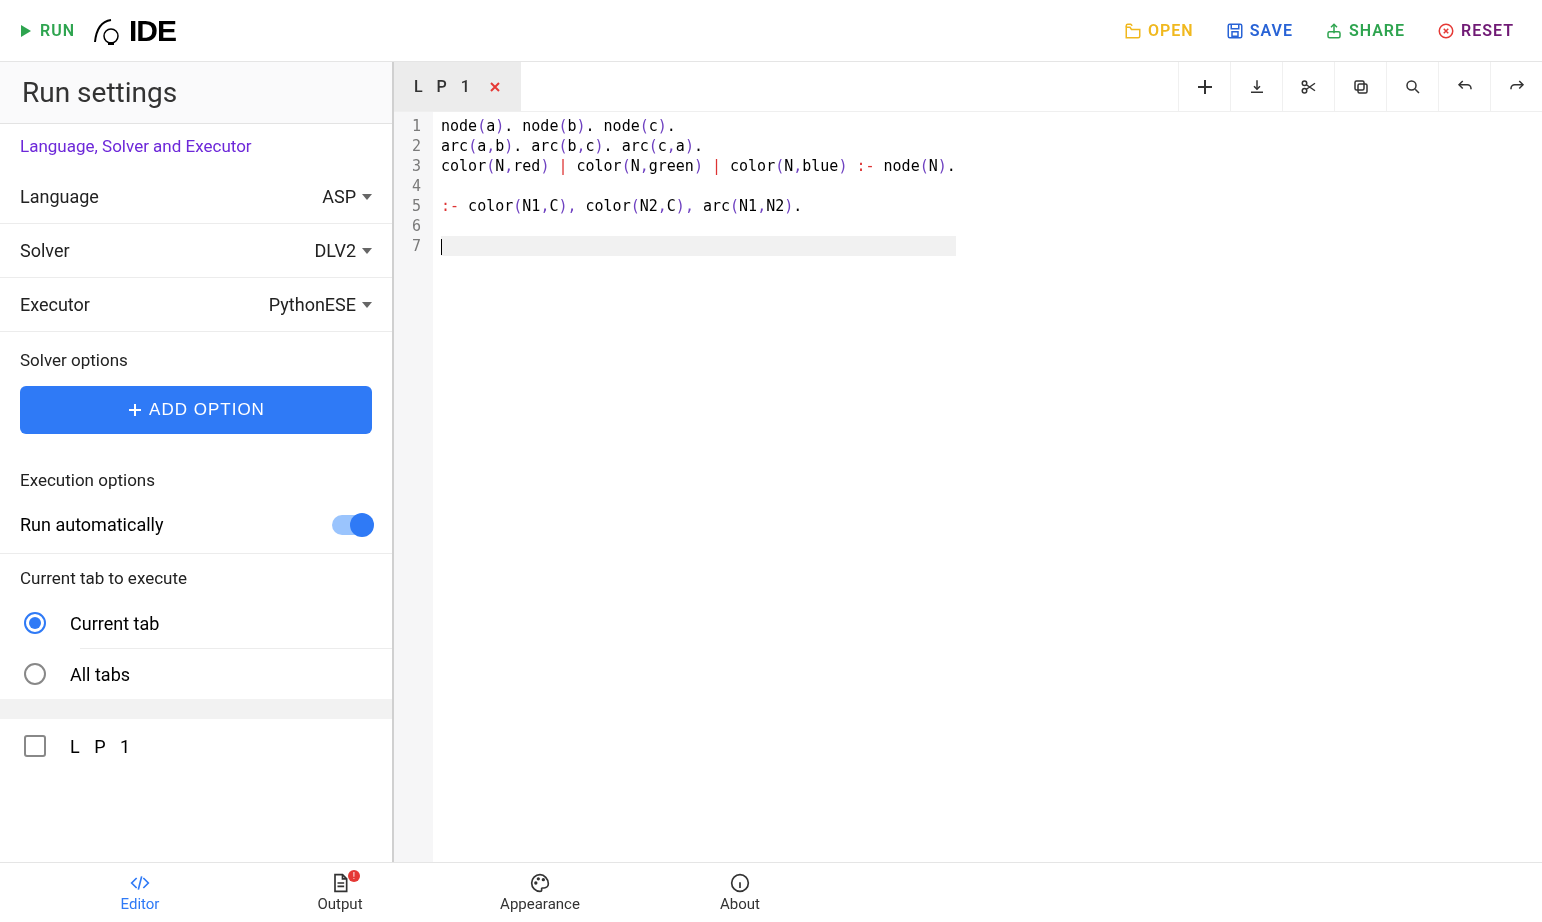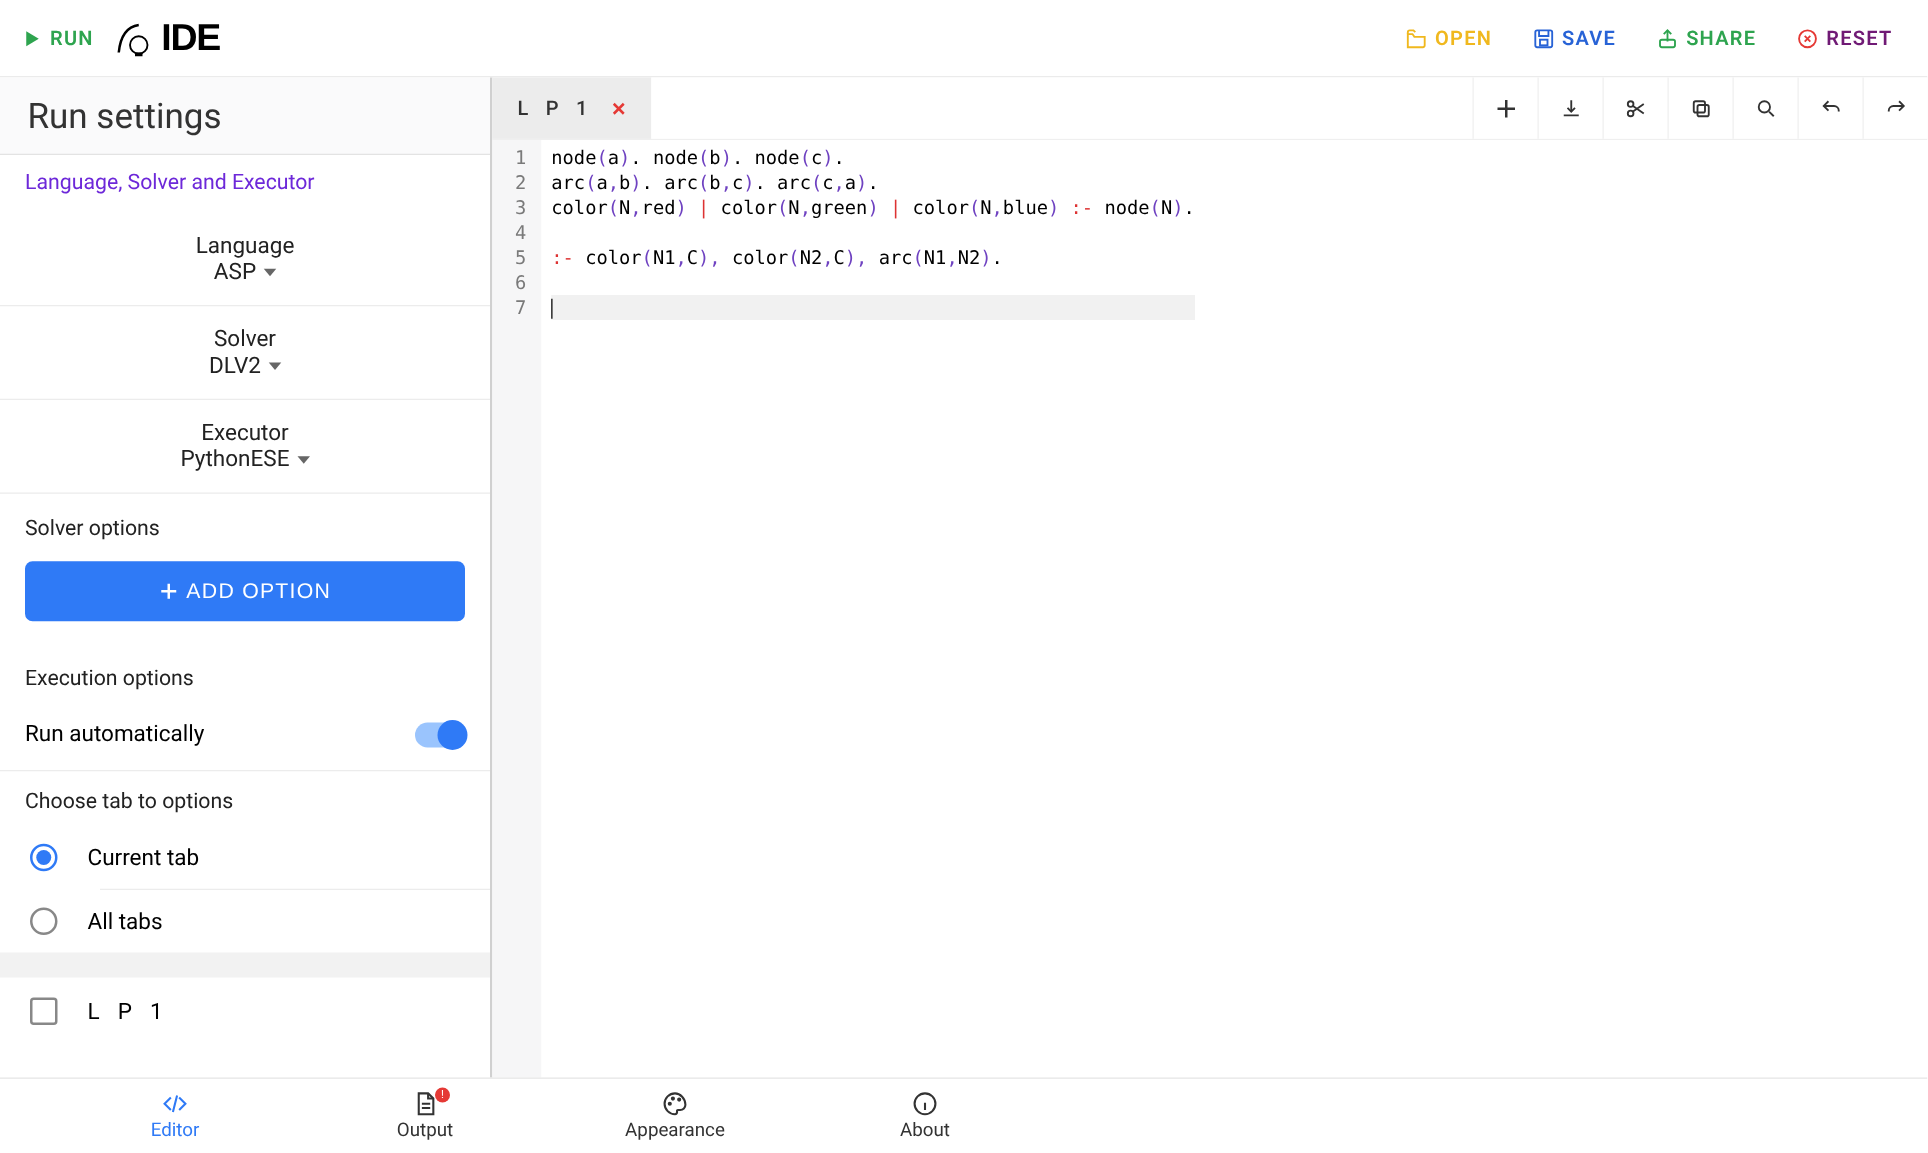--- a/index.html
+++ b/index.html
@@ -78,21 +78,20 @@
   padding: 12px 20px 14px;
   font-size: 17px;
   color: #6d28d9;
 }
 .setting-row {
   display: flex;
   align-items: center;
   justify-content: space-between;
   padding: 16px 20px;
   border-bottom: 1px solid #ececec;
-  flex-direction: column;
 }
 .setting-row .label { font-size: 18px; color: #222; }
 .setting-row .value {
   display: flex;
   align-items: center;
   gap: 6px;
   font-size: 18px;
   color: #222;
 }
 .caret-down {
@@ -330,21 +329,21 @@
     </button>
 
     <div class="section-label">Execution options</div>
     <div class="toggle-row">
       <div class="label" style="font-size:18px;">Run automatically</div>
       <div class="toggle">
           <div class="knob"></div>
         </div>
     </div>
 
-    <div class="section-label" style="padding-top:14px;">Choose tab to options</div>
+    <div class="section-label" style="padding-top:14px;">Current tab to execute</div>
     <div class="radio-opt">
       <div class="radio-circle checked"></div>
       <div class="radio-label">Current tab</div>
     </div>
     <div class="radio-sep"></div>
     <div class="radio-opt">
       <div class="radio-circle"></div>
       <div class="radio-label">All tabs</div>
     </div>
 

